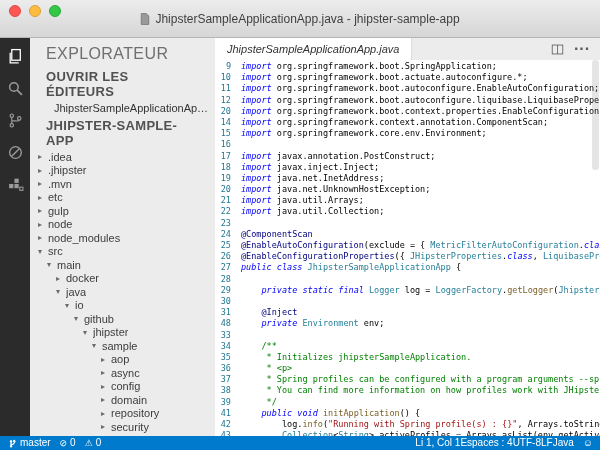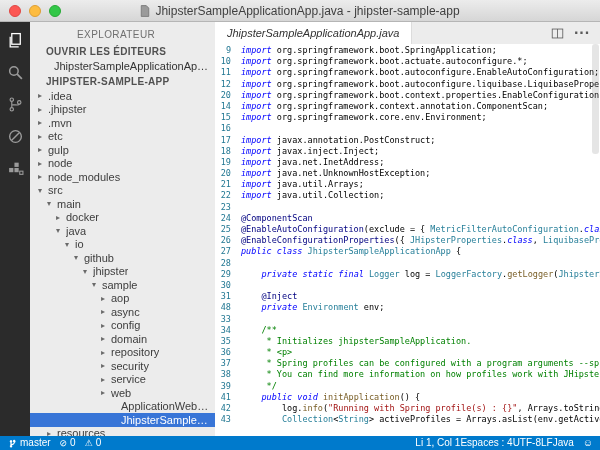--- a/index.html
+++ b/index.html
@@ -6,21 +6,21 @@
   html,body { margin:0; padding:0; }
   body {
     width:600px; height:450px; overflow:hidden;
     font-family:"Liberation Sans", sans-serif;
     background:#fff;
   }
   .window { width:600px; height:450px; display:flex; flex-direction:column; }
 
   
   .titlebar {
-    height:22px; flex:none; position:relative;
+    height:38px; flex:none; position:relative;
     background:linear-gradient(#ececec,#d6d6d6);
     border-bottom:1px solid #b5b5b5;
     display:flex; align-items:center; justify-content:center;
   }
   .lights { position:absolute; left:9px; top:5px; display:flex; gap:8px; }
   .light { width:12px; height:12px; border-radius:50%; display:inline-block; }
   .light.red    { background:#fc5753; border:1px solid #df4744; }
   .light.yellow { background:#fdbc40; border:1px solid #de9f34; }
   .light.green  { background:#33c748; border:1px solid #27aa35; }
   .title { font-size:12px; color:#3f3f3f; display:flex; align-items:center; gap:5px; }
@@ -37,23 +37,23 @@
   .ab-item { width:22px; height:20px; display:flex; align-items:center; justify-content:center;
     color:#9b9b9b; cursor:pointer; }
   .ab-item.active { color:#ffffff; }
 
   
   .sidebar {
     width:185px; flex:none; background:var(--sidebarBg);
     display:flex; flex-direction:column; overflow:hidden;
     color:#3d3d3d;
   }
-  .sb-title { padding:7px 0 4px 16px; font-size:10px; color:#6f6f6f; letter-spacing:.4px; flex:none;margin-left:31px; }
+  .sb-title { padding:7px 0 4px 16px; font-size:16px; color:#6f6f6f; letter-spacing:.4px; flex:none; }
   .section-header {
-    font-size:10px; font-weight:700; color:#515151; letter-spacing:.3px;
+    font-size:13px; font-weight:700; color:#515151; letter-spacing:.3px;
     padding:2px 16px 2px 16px; flex:none; cursor:pointer;
   }
   .open-editor-item {
     padding:1px 4px 2px 24px; font-size:11px; color:#333;
     white-space:nowrap; overflow:hidden; text-overflow:ellipsis; flex:none; cursor:pointer;
   }
   .tree { flex:1; overflow:hidden; }
   .tree-row {
     height:13.5px; display:flex; align-items:center;
     white-space:nowrap; overflow:hidden; cursor:pointer; font-size:11px; color:#3d3d3d;

